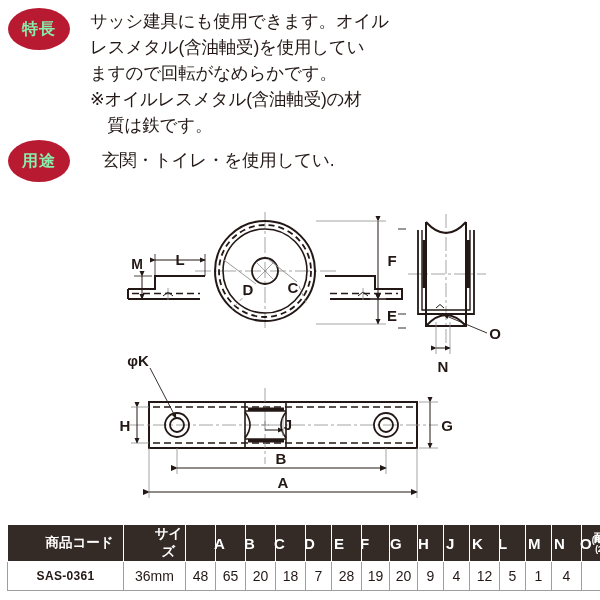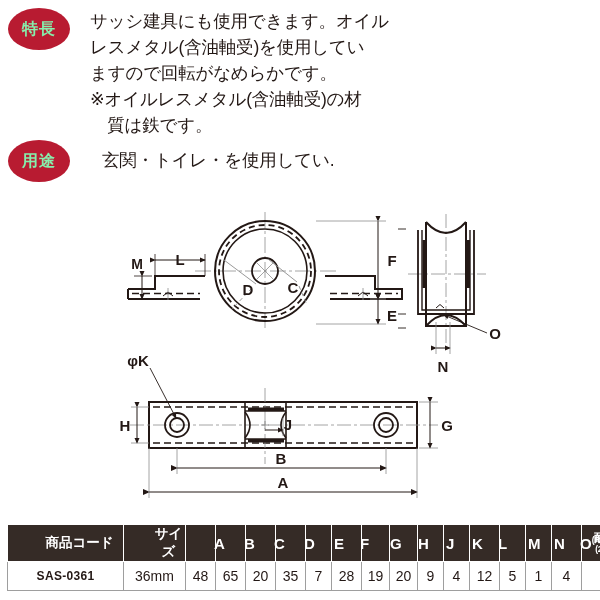--- a/index.html
+++ b/index.html
@@ -331,21 +331,21 @@
         <th class="th-load"><span>耐荷重</span><span class="load-sub">(2ケ当り)</span></th>
       </tr>
     </thead>
     <tbody>
       <tr>
         <td class="td-code">SAS-0361</td>
         <td class="td-size">36mm</td>
         <td>48</td>
         <td>65</td>
         <td>20</td>
-        <td>35</td>
+        <td>18</td>
         <td>7</td>
         <td>28</td>
         <td>19</td>
         <td>20</td>
         <td>9</td>
         <td>4</td>
         <td>12</td>
         <td>5</td>
         <td>1</td>
         <td>4</td>

